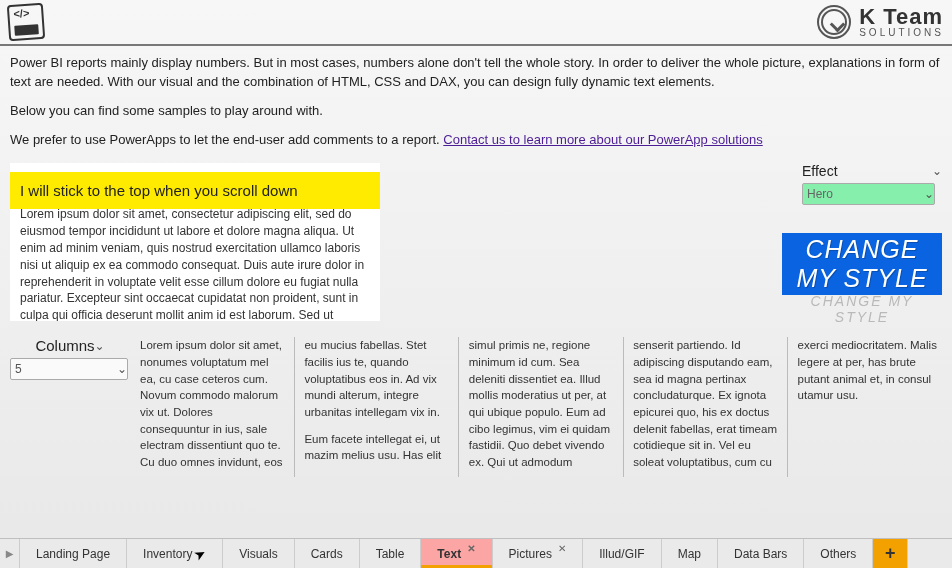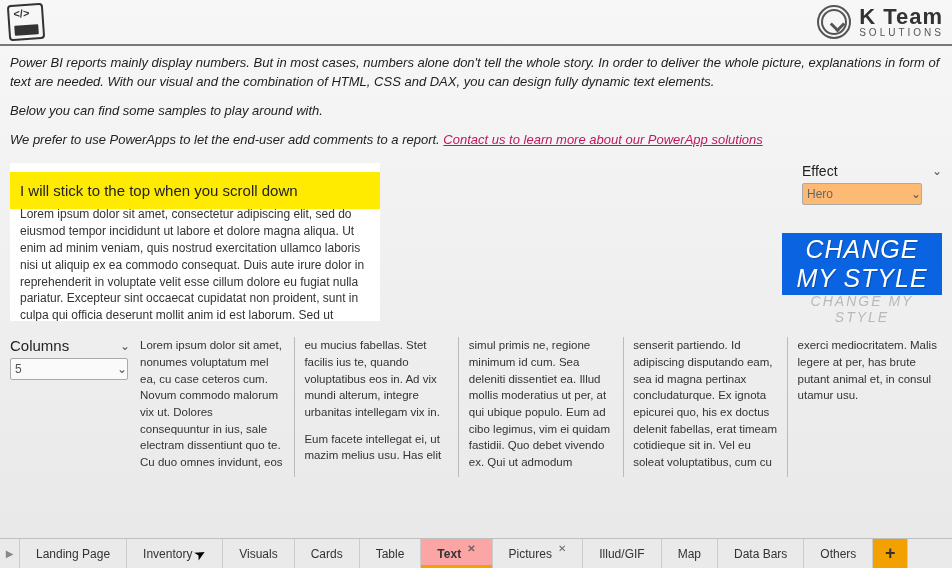--- a/index.html
+++ b/index.html
@@ -14,43 +14,43 @@
   .brand { display: flex; align-items: center; gap: 8px; }
   .brand-mark { width: 34px; height: 34px; border: 2px solid #555; border-radius: 50%; display: flex; align-items: center; justify-content: center; position: relative; }
   .brand-mark::before { content: ""; width: 22px; height: 22px; border: 2px solid #555; border-radius: 50%; }
   .brand-mark::after { content: ""; position: absolute; width: 8px; height: 8px; border-left: 3px solid #555; border-bottom: 3px solid #555; transform: rotate(-45deg); top: 12px; left: 13px; }
   .brand-text { line-height: 1; text-align: left; }
   .brand-main { font-size: 22px; font-weight: 700; letter-spacing: 1px; color: #333; }
   .brand-sub { font-size: 10px; letter-spacing: 3px; color: #555; }
 
   
   .intro { padding: 8px 10px 4px 10px; font-size: 13px; line-height: 1.45; }
-  .intro p { margin: 0 0 10px 0; font-style: italic; }
-  .intro a { color: #be185d; text-decoration: underline; }
+  .intro p { margin: 0 0 10px 0; }
+  .intro a { color: #4c1d95; text-decoration: underline; }
 
   
   .mid { display: flex; gap: 12px; padding: 0 10px; align-items: flex-start; height: 168px; }
   .scroll-box { width: 370px; height: 158px; overflow-y: scroll; overflow-x: hidden; background: #fff; font-size: 12px; line-height: 1.4; }
   .scroll-box::-webkit-scrollbar { width: 14px; }
   .scroll-box::-webkit-scrollbar-track { background: #e0e0e0; }
   .scroll-box::-webkit-scrollbar-thumb { background: #a0a0a0; border: 2px solid #e0e0e0; }
   .sticky { background: #ffeb00; padding: 8px 10px; font-size: 15px; font-weight: 500; position: sticky; top: 9px; }
   .lorem-body { padding: 6px 10px; color: #333; }
   .effect-panel { margin-left: auto; width: 140px; padding-top: 0px; }
   .effect-header { display: flex; justify-content: space-between; align-items: center; font-size: 14px; font-weight: 500; padding-bottom: 4px; }
   .chev { font-size: 12px; color: #555; }
-  .effect-select { width: 120px; height: 22px; border: 1px solid #aaa; border-radius: 2px; font-size: 12px; padding-left: 4px; display: flex; justify-content: space-between; align-items: center; color: #666; background: #fdba74; }
+  .effect-select { width: 133px; height: 22px; border: 1px solid #aaa; border-radius: 2px; font-size: 12px; padding-left: 4px; display: flex; justify-content: space-between; align-items: center; color: #666; background: #86efac; }
   .style-banner { margin-top: 28px; background: #0a63e0; color: #fff; font-size: 25px; font-style: italic; font-weight: 400; letter-spacing: 1px; padding: 2px 6px; text-align: center; text-shadow: 1px 1px 0 rgba(0,0,0,0.2); position: relative; }
   .style-shadow { font-style: italic; text-align: center; color: #b9b9b9; font-size: 14px; margin-top: -2px; letter-spacing: 2px; }
   .right-col { width: 160px; display: flex; flex-direction: column; }
 
   
   .cols-wrap { display: flex; padding: 6px 10px 2px 10px; height: 160px; align-items: flex-start; }
   .cols-ctrl { width: 130px; padding-right: 10px; }
-  .cols-label { font-size: 15px; font-weight: 500; display: flex; justify-content: space-between; align-items: center; }
+  .cols-label { font-size: 15px; font-weight: 500; display: flex; justify-content: center; align-items: center; }
   .cols-select { margin-top: 4px; width: 118px; height: 22px; border: 1px solid #aaa; border-radius: 2px; font-size: 12px; padding-left: 4px; display: flex; justify-content: space-between; align-items: center; color: #555; background: #fafafa; }
   .cols-text { flex: 1; column-count: 5; column-gap: 20px; column-rule: 1px solid #bbb; font-size: 11.5px; line-height: 1.45; color: #333; height: 140px; overflow: hidden; }
   .cols-text p { margin: 0 0 10px 0; }
 
   
   .tabs-bar { margin-top: auto; height: 30px; display: flex; align-items: stretch; border-top: 1px solid #bfbfbf; background: #eaeaea; font-size: 12px; }
   .tabs-scroll { width: 20px; display: flex; align-items: center; justify-content: center; color: #888; border-right: 1px solid #ccc; font-size: 10px; }
   .tab { padding: 0 16px; display: flex; align-items: center; border-right: 1px solid #ccc; cursor: pointer; position: relative; color: #333; background: #eaeaea; }
   .tab.active { background: #fca5a5; font-weight: 600; }
   .tab.active::after { content: ""; position: absolute; left: 0; right: 0; bottom: 0; height: 3px; background: #f2a100; }

